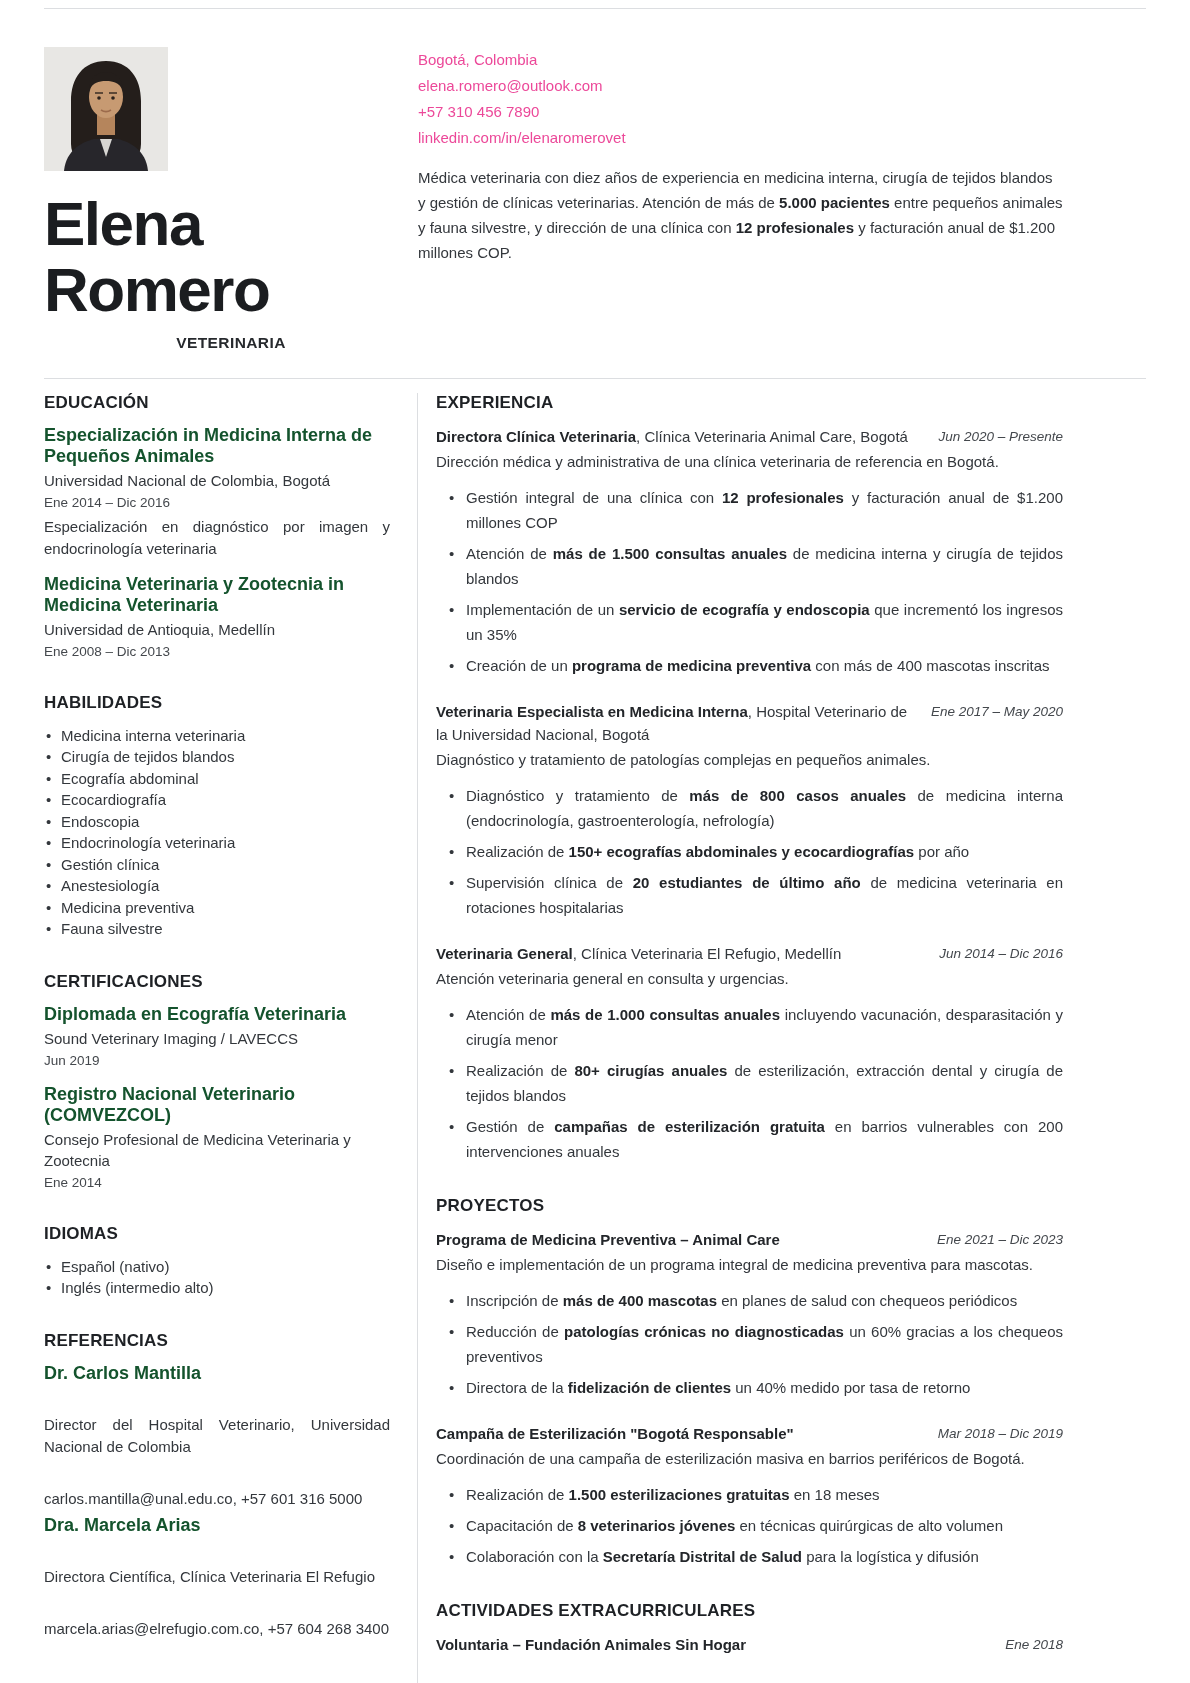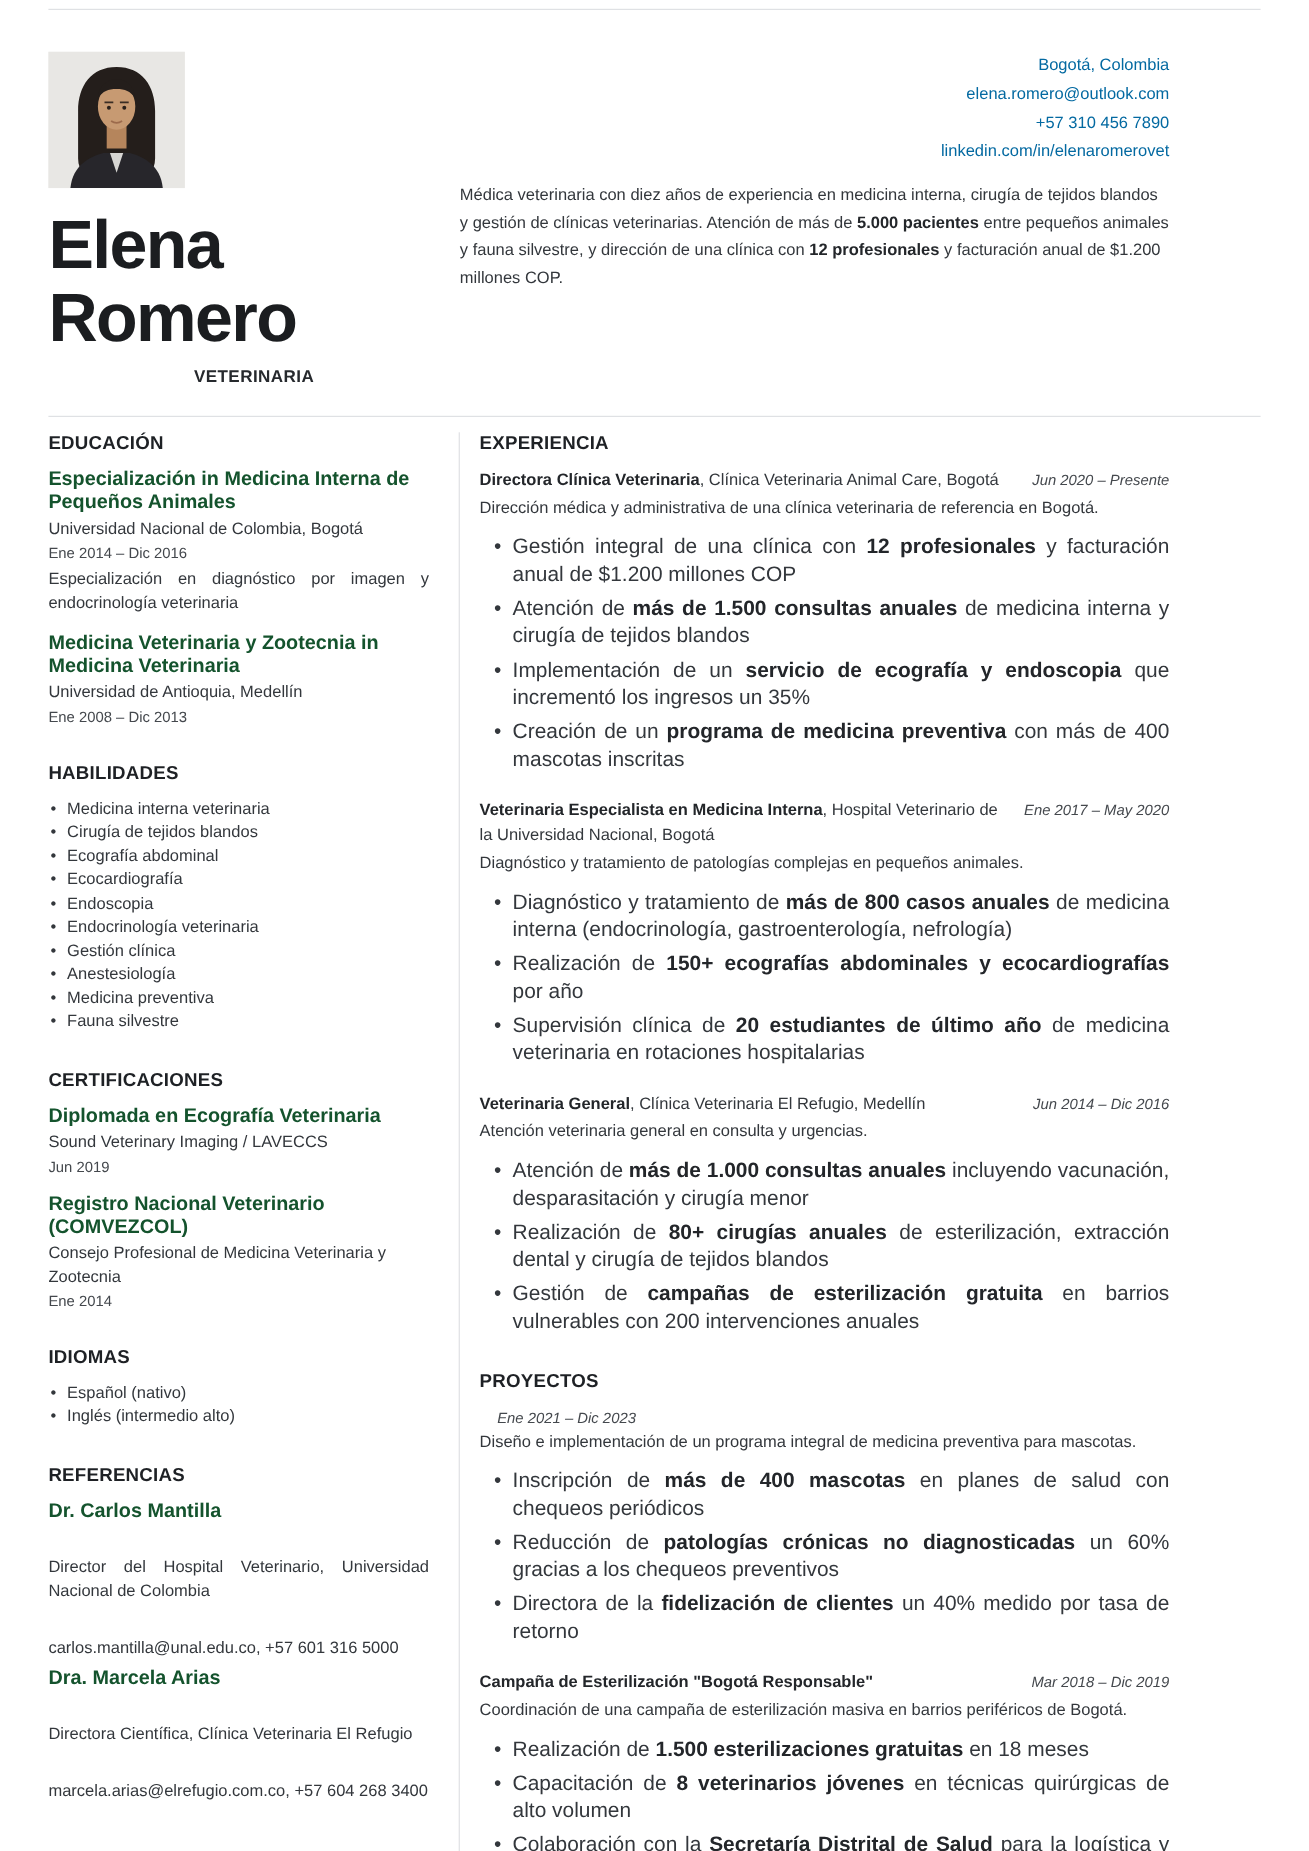--- a/index.html
+++ b/index.html
@@ -7,21 +7,21 @@
   .page{width:1190px;min-height:1683px;margin:0 auto;padding:8px 44px 24px;box-sizing:border-box;background:#fff;}
   .rule{border:0;border-top:1px solid #dcdee1;margin:0;}
   
   .header{display:flex;margin-top:38px;}
   .header-left{width:374px;flex:none;}
   .header-right{flex:1;padding-right:83px;}
   .photo{width:124px;height:124px;overflow:hidden;background:#e8e7e4;}
   .photo svg{display:block;}
   .name{font-size:62px;line-height:1.07;font-weight:700;letter-spacing:-1.5px;color:#1b1d20;margin:20px 0 10px;}
   .role{font-size:15.5px;font-weight:700;letter-spacing:.4px;color:#26292d;text-align:center;}
-  .contact-line{font-size:15px;line-height:26px;color:#0369a1;text-align:right;}
+  .contact-line{font-size:15px;line-height:26px;color:#ec4899;}
   .summary{font-size:15px;line-height:25px;margin:14px 0 0;color:#33373c;}
   .summary b,.entry-title b,.entry-summary b,li b{font-weight:700;color:#23262a;}
   .header-rule{margin-top:26px;}
   
   .main{display:flex;margin-top:14px;min-height:1258px;align-items:stretch;}
   .col-left{width:346px;flex:none;}
   .col-right{flex:1;border-left:1px solid #dcdee1;margin-left:27px;padding-left:18px;padding-right:83px;min-width:0;}
   .section{margin-bottom:32px;}
   .section h2{font-size:17px;font-weight:700;color:#1e2125;letter-spacing:.2px;margin:0 0 12px;}
   
@@ -37,21 +37,21 @@
   .ref-item{margin-bottom:5px;}
   .ref-role,.ref-contact{font-size:15px;line-height:22px;text-align:justify;margin-top:30px;}
   
   .entry{margin-bottom:22px;}
   .entry-head{display:flex;align-items:flex-start;}
   .entry-title{flex:1;font-size:15px;line-height:23px;min-width:0;}
   .entry-dates{font-size:13.5px;font-style:italic;color:#44484d;white-space:nowrap;margin-left:16px;padding-top:4px;}
   .entry-summary{font-size:15px;line-height:24px;margin:2px 0 11px;text-align:justify;}
   .entry-bullets{list-style:none;margin:0;padding:0;}
   .entry-bullets:empty{display:none;}
-  .entry-bullets li{font-size:19px;line-height:25px;margin:0 0 6px;padding-left:30px;position:relative;text-align:justify;}
+  .entry-bullets li{font-size:15px;line-height:25px;margin:0 0 6px;padding-left:30px;position:relative;text-align:justify;}
   .entry-bullets li::before{content:"•";position:absolute;left:13px;top:0;}
 </style>
 </head>
 <body>
 
 <div class="page">
 
   <hr class="rule">
 
   <header class="header">
@@ -222,20 +222,21 @@
             </article>
           </div>
       </section>
 
       <section class="section">
         <h2>PROYECTOS</h2>
         <div>
 
         <article class="entry">
               <div class="entry-head">
+                <div class="entry-title"><b>Programa de Medicina Preventiva – Animal Care</b></div>
                 <div class="entry-dates">Ene 2021 – Dic 2023</div>
               </div>
               <p class="entry-summary"><span>Diseño e implementación de un programa integral de medicina preventiva para mascotas.</span></p>
               <ul class="entry-bullets">
 
               <li><span>Inscripción de </span><b>más de 400 mascotas</b><span> en planes de salud con chequeos periódicos</span></li>
                 <li><span>Reducción de </span><b>patologías crónicas no diagnosticadas</b><span> un 60% gracias a los chequeos preventivos</span></li>
                 <li><span>Directora de la </span><b>fidelización de clientes</b><span> un 40% medido por tasa de retorno</span></li>
               </ul>
             </article>

